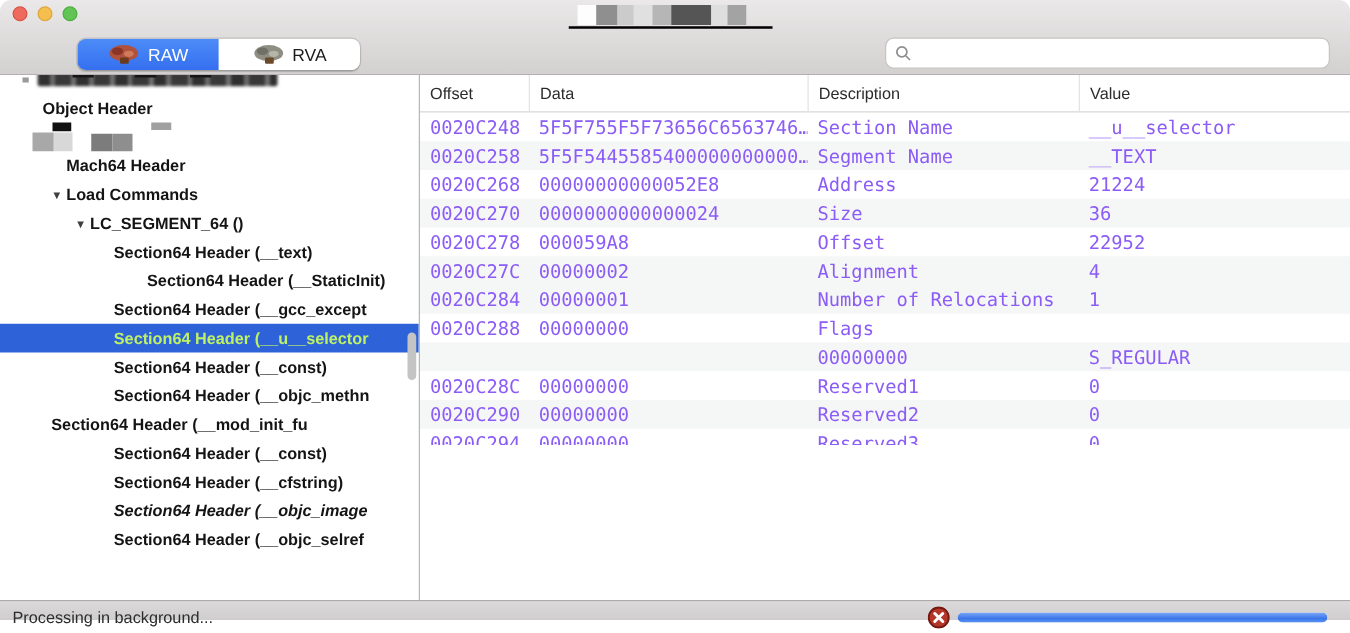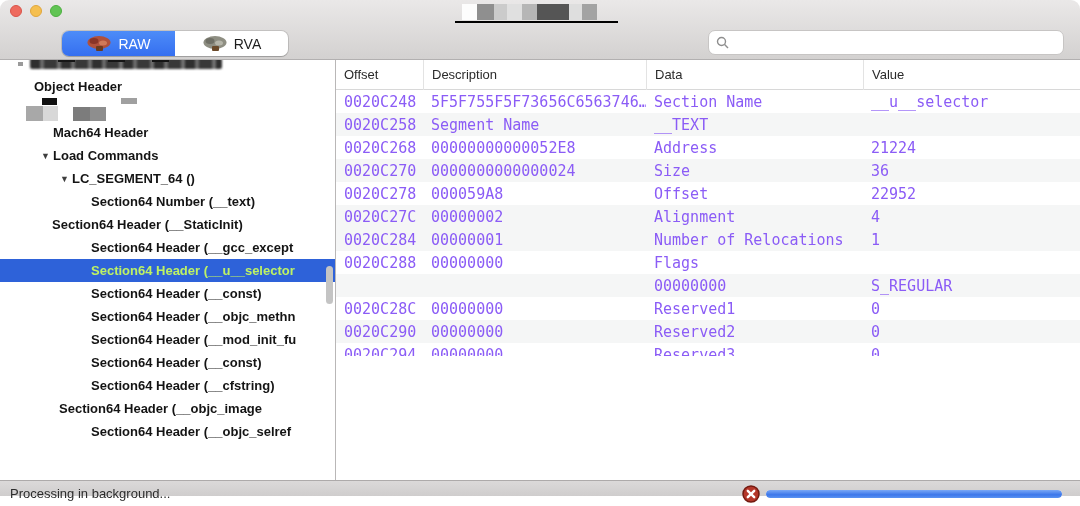--- a/index.html
+++ b/index.html
@@ -143,51 +143,52 @@
             <div class="rblk" style="left:26px;top:8px;width:17px;height:16px;background:#a8a8a8"></div>
             <div class="rblk" style="left:43px;top:8px;width:15px;height:16px;background:#d8d8d8"></div>
             <div class="rblk" style="left:42px;top:-5px;width:15px;height:12px;background:#111"></div>
             <div class="rblk" style="left:73px;top:9px;width:17px;height:16px;background:#7c7c7c"></div>
             <div class="rblk" style="left:90px;top:9px;width:16px;height:16px;background:#8e8e8e"></div>
             <div class="rblk" style="left:121px;top:-2px;width:16px;height:8px;background:#a0a0a0"></div>
           </div>
           <div class="tree-row" style="padding-left: 53px;"><span>Mach64 Header</span></div>
           <div class="tree-row" style="padding-left: 41px;"><span class="tri">▼</span><span>Load Commands</span></div>
           <div class="tree-row" style="padding-left: 60px;"><span class="tri">▼</span><span>LC_SEGMENT_64 ()</span></div>
-          <div class="tree-row" style="padding-left: 91px;"><span>Section64 Number (__text)</span></div>
-          <div class="tree-row" style="padding-left: 52px;"><span>Section64 Header (__StaticInit)</span></div>
+          <div class="tree-row" style="padding-left: 91px;"><span>Section64 Header (__text)</span></div>
+          <div class="tree-row" style="padding-left: 91px; text-align: center;"><span>Section64 Header (__StaticInit)</span></div>
           <div class="tree-row" style="padding-left: 91px;"><span>Section64 Header (__gcc_except</span></div>
           <div class="tree-row selected" style="padding-left: 91px;"><span>Section64 Header (__u__selector</span></div>
           <div class="tree-row" style="padding-left: 91px;"><span>Section64 Header (__const)</span></div>
           <div class="tree-row" style="padding-left: 91px;"><span>Section64 Header (__objc_methn</span></div>
-          <div class="tree-row" style="padding-left: 91px;"><span>Section64 Header (__mod_init_fu</span></div>
+          <div class="tree-row" style="padding-left: 41px;"><span>Section64 Header (__mod_init_fu</span></div>
           <div class="tree-row" style="padding-left: 91px;"><span>Section64 Header (__const)</span></div>
           <div class="tree-row" style="padding-left: 91px;"><span>Section64 Header (__cfstring)</span></div>
-          <div class="tree-row" style="padding-left: 59px;"><span>Section64 Header (__objc_image</span></div>
+          <div class="tree-row" style="padding-left: 91px; font-style: italic;"><span>Section64 Header (__objc_image</span></div>
           <div class="tree-row" style="padding-left: 91px;"><span>Section64 Header (__objc_selref</span></div>
         </div>
       <div class="tree-thumb"></div>
     </div>
 
     <div class="content">
       <div class="thead">
         <div class="hc">Offset</div>
+        <div class="hc">Data</div>
         <div class="hc">Description</div>
-        <div class="hc">Data</div>
         <div class="hc">Value</div>
       </div>
       <div id="table-rows">
           <div class="trow">
             <div class="tc">0020C248</div>
             <div class="tc">5F5F755F5F73656C6563746…</div>
             <div class="tc">Section Name</div>
             <div class="tc">__u__selector</div>
           </div>
           <div class="trow stripe">
             <div class="tc">0020C258</div>
+            <div class="tc">5F5F5445585400000000000…</div>
             <div class="tc">Segment Name</div>
             <div class="tc">__TEXT</div>
           </div>
           <div class="trow">
             <div class="tc">0020C268</div>
             <div class="tc">00000000000052E8</div>
             <div class="tc">Address</div>
             <div class="tc">21224</div>
           </div>
           <div class="trow stripe">

